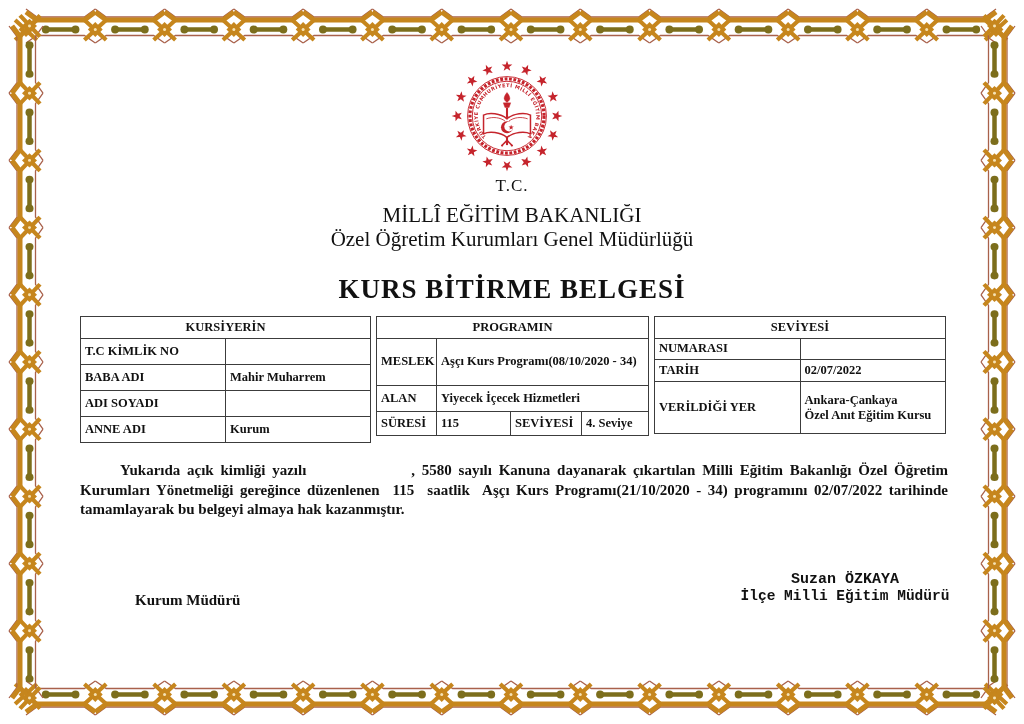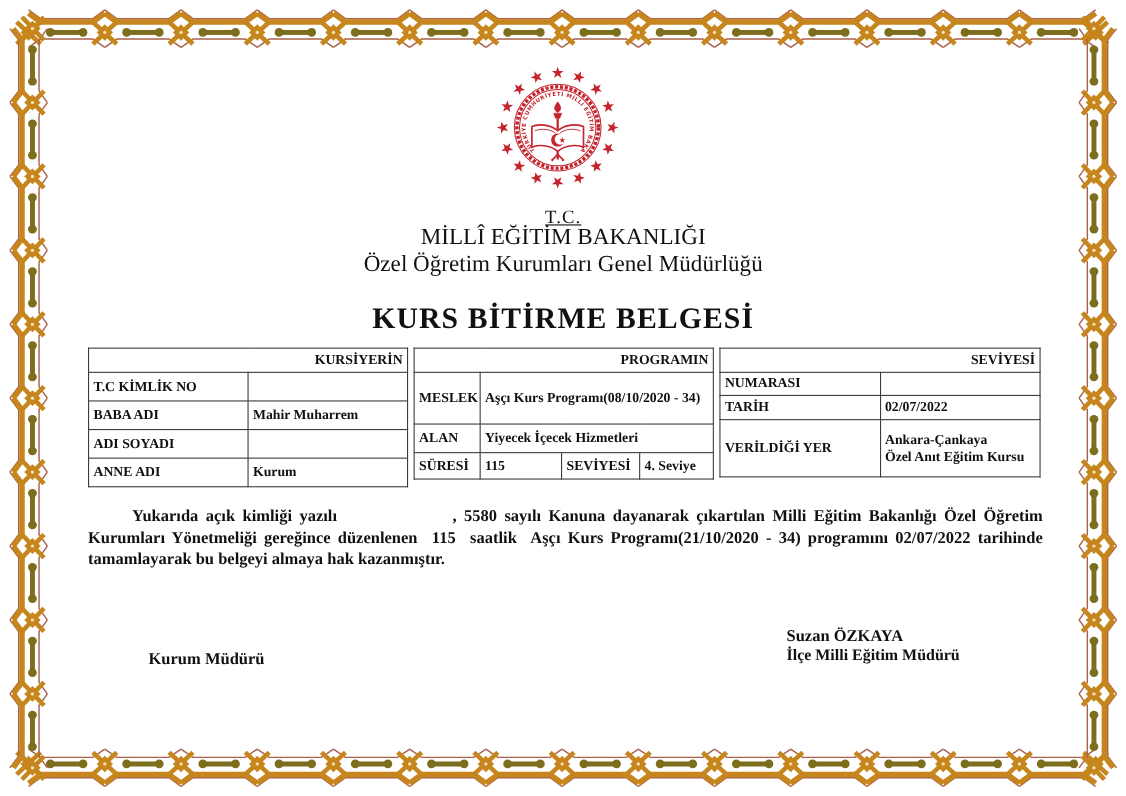--- a/index.html
+++ b/index.html
@@ -1,39 +1,39 @@
 <!DOCTYPE html>
 <html><head>
 <meta charset="utf-8">
 <style>
   html,body{margin:0;padding:0;}
   body{width:1024px;height:724px;background:#ffffff;overflow:hidden;
        font-family:"Liberation Serif", serif;color:#111;}
   .sheet{position:absolute;left:0;top:0;width:1024px;height:724px;background:#fff;}
   .abs{position:absolute;}
   .center-line{left:0;width:1024px;text-align:center;white-space:nowrap;}
-  .hdr-tc{top:188px;font-size:17px;letter-spacing:1px;text-decoration:underline;}
+  .hdr-tc{top:176px;font-size:17px;letter-spacing:1px;}
   .hdr-ministry{top:203px;font-size:21px;}
   .hdr-directorate{top:227px;font-size:21px;}
   .doc-title{top:274px;font-size:27px;font-weight:bold;letter-spacing:1px;}
   .tables-row{left:80px;top:316px;width:866px;display:flex;gap:5px;align-items:flex-start;}
   table.cert{border-collapse:collapse;table-layout:fixed;
              font-size:12.5px;font-weight:bold;line-height:1.1;}
   table.cert th,table.cert td{border:1px solid #3c3c3c;padding:1px 4px;
              text-align:left;vertical-align:middle;overflow:hidden;white-space:nowrap;}
-  table.cert th{text-align:right;height:19px;font-size:12.5px;}
+  table.cert th{text-align:center;height:19px;font-size:12.5px;}
   .t1{width:291px;} .t1 .lab{width:92px;} .t1 td{height:23px;margin-left:10px;}
   .t2{width:273px;} .t2 .lab{width:60px;}
   .t3{width:292px;} .t3 .lab{width:93px;}
   .wrapcell{white-space:normal !important;line-height:1.15;}
   .body-text{left:80px;top:461px;width:868px;font-size:15px;font-weight:bold;
              text-align:justify;text-indent:40px;line-height:1.3;white-space:pre-wrap;}
   .name-gap{display:inline-block;width:105px;}
   .sig-left{left:135px;top:592px;font-size:15px;font-weight:bold;}
-  .sig-right{left:715px;top:571px;width:260px;font-weight:bold;}
+  .sig-right{left:715px;top:571px;width:260px;text-align:center;font-weight:bold;font-family:Liberation Mono, monospace;}
   .sig-right .nm{font-size:15px;}
   .sig-right .tt{font-size:14.5px;}
 </style>
 </head>
 <body>
 
 <div class="sheet">
 
   <svg class="abs" style="left:0;top:0;" width="1024" height="724" viewBox="0 0 1024 724">
     <defs>

